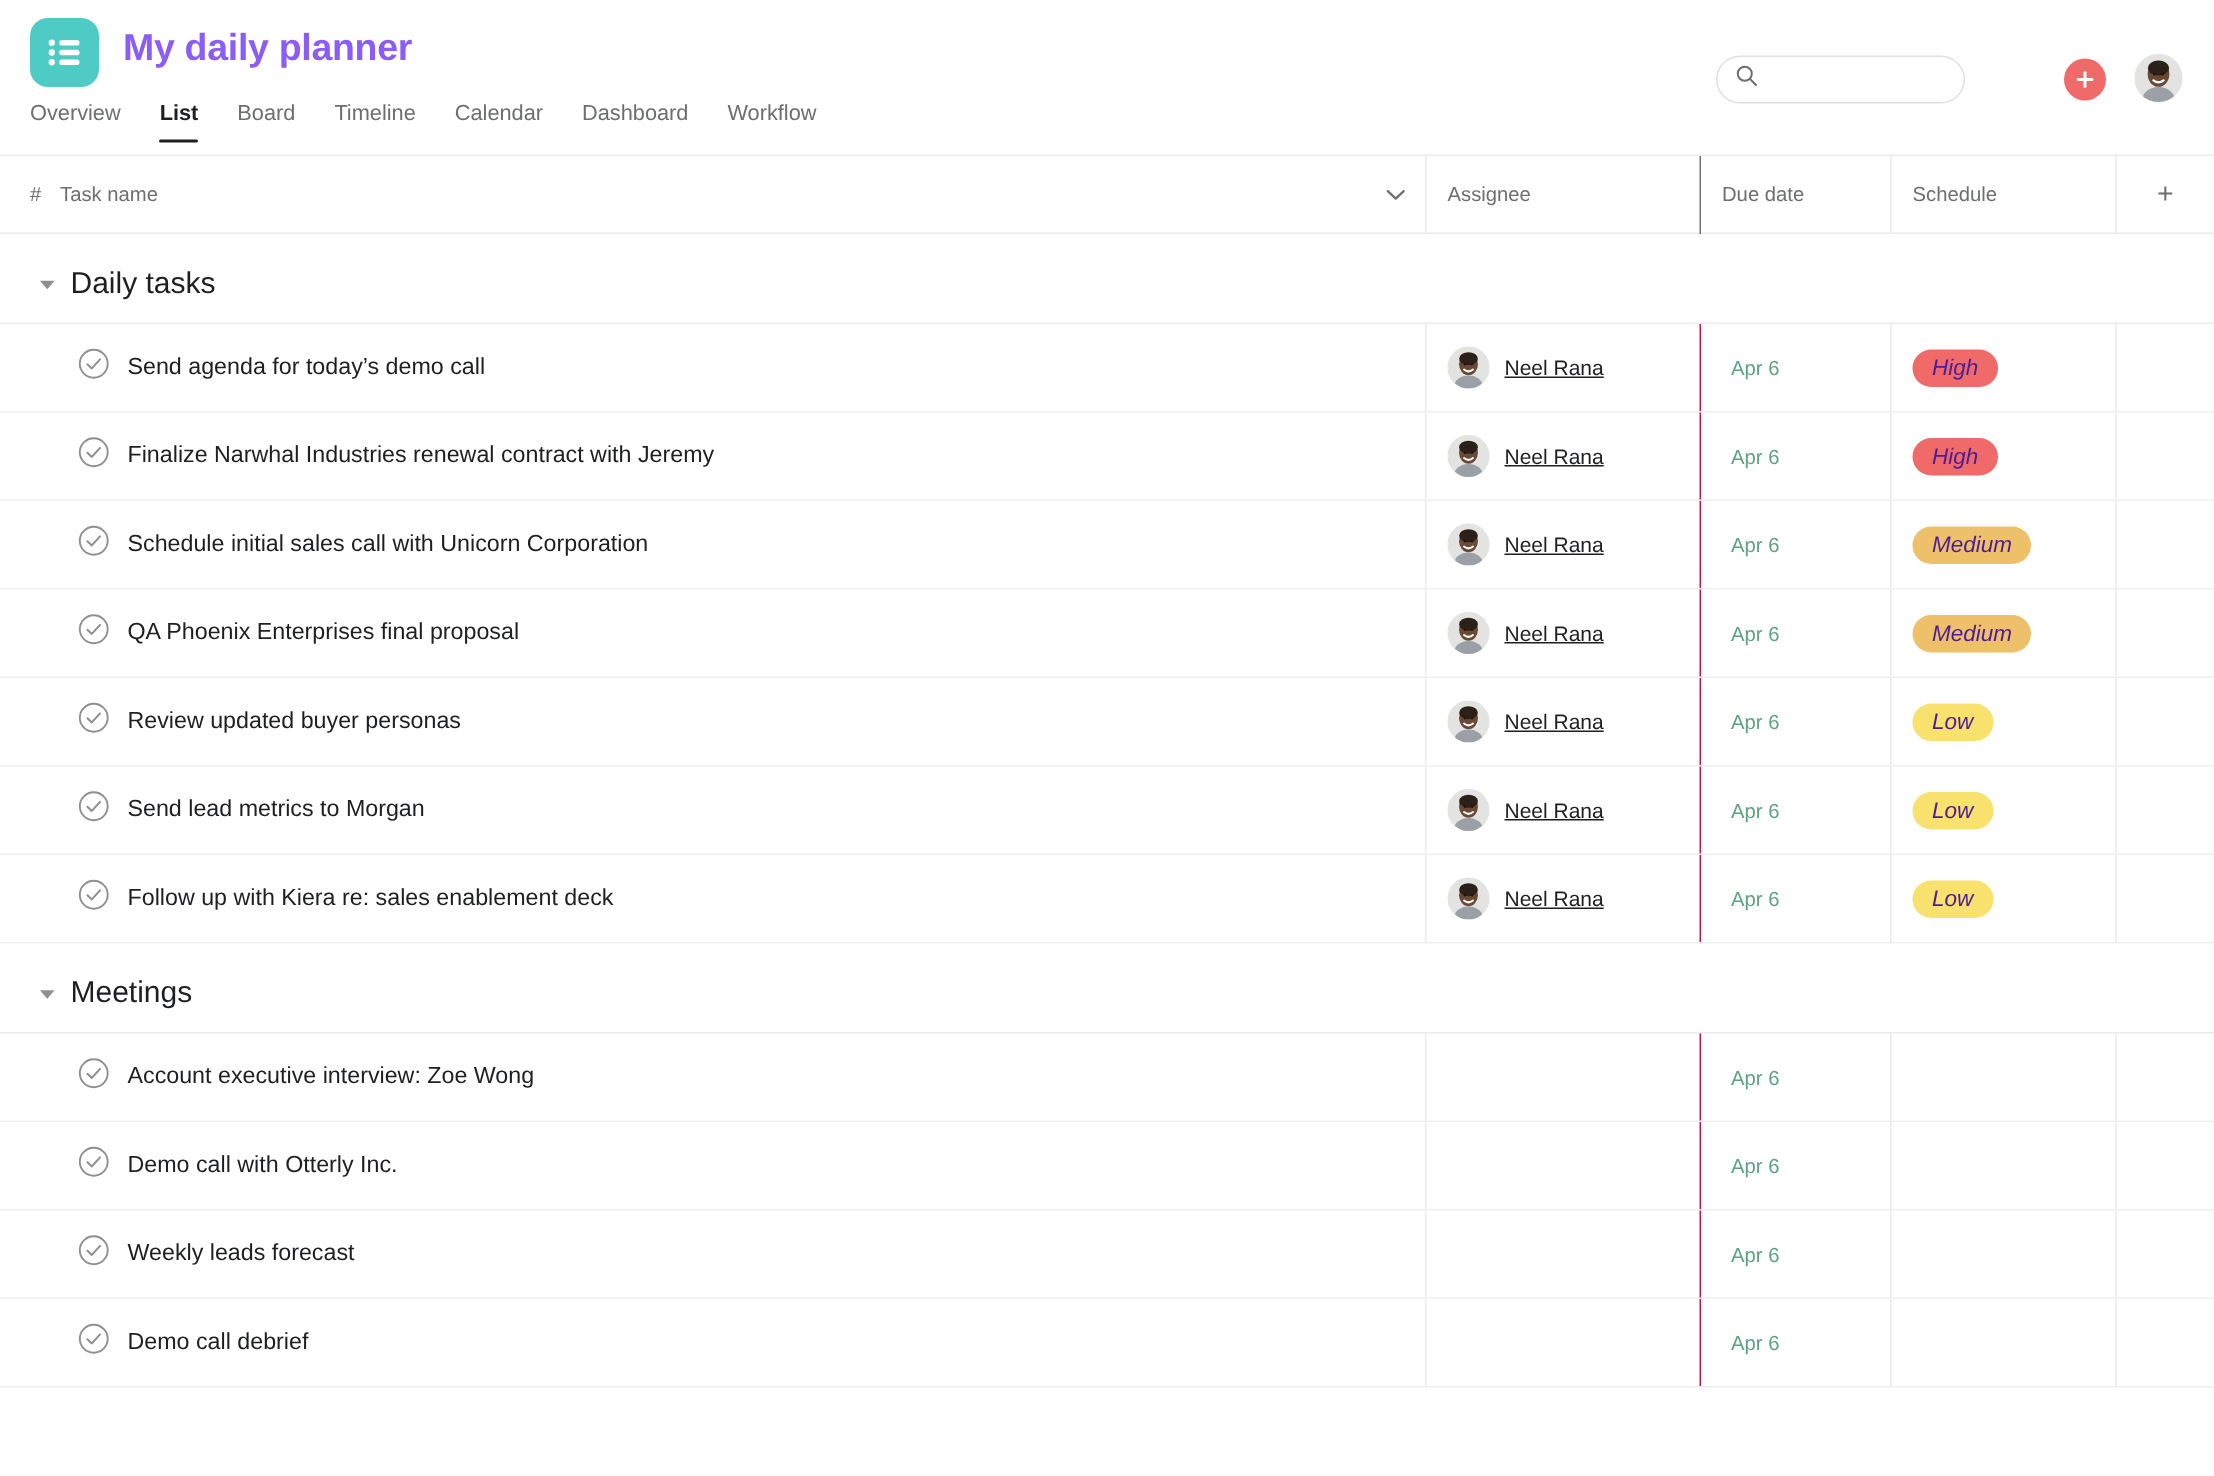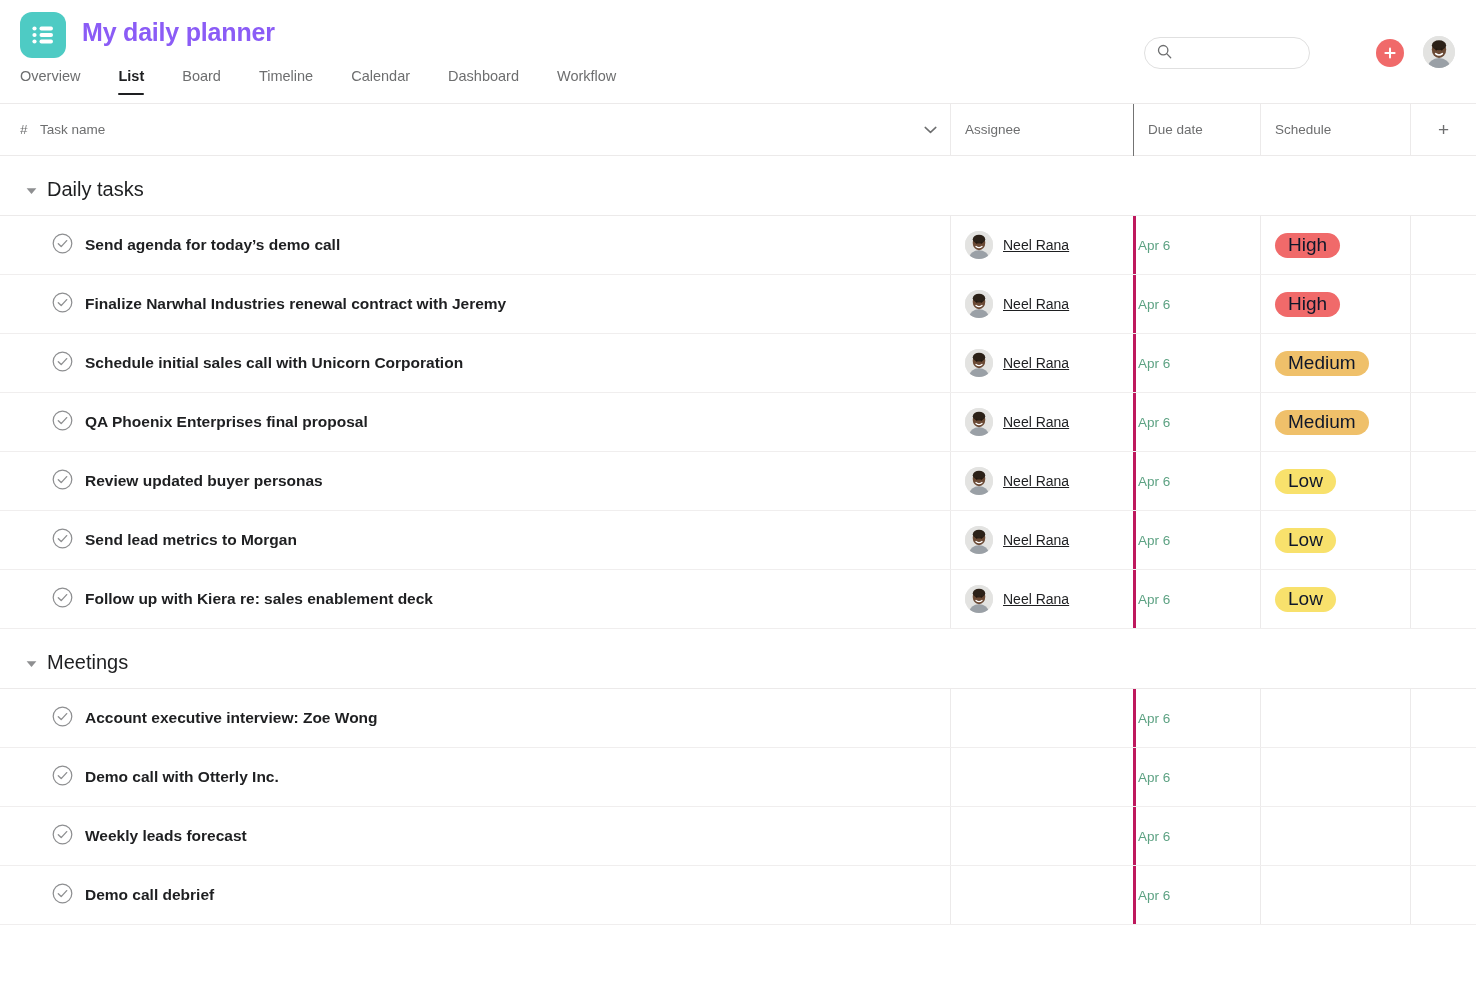--- a/index.html
+++ b/index.html
@@ -21,21 +21,21 @@
     display: flex; align-items: center; justify-content: center;
   }
   .project-title {
     position: absolute; left: 82px; top: 18px;
     font-size: 25px; font-weight: bold; letter-spacing: -0.2px;
     color: #8b5cf6;
   }
 
   .tabs {
     position: absolute; left: 20px; top: 68px;
-    display: flex; gap: 38px; align-items: flex-end;
+    display: flex; gap: 26px; align-items: flex-end;
   }
   .tab {
     font-size: 14.5px; color: #6d6e6f; padding-bottom: 11px;
     position: relative; cursor: pointer; white-space: nowrap;
   }
   .tab.active { color: #1e1f21; font-weight: bold; }
   .tab.active::after {
     content: ""; position: absolute; left: 0; right: 0; bottom: 0;
     height: 2.5px; background: #1e1f21; border-radius: 2px;
   }
@@ -97,46 +97,46 @@
 
   
   .row {
     display: flex; align-items: stretch;
     height: 59px; border-bottom: 1px solid #f0eeee;
   }
   .cell-task {
     flex: 1; display: flex; align-items: center; gap: 12px;
     padding-left: 52px;
   }
-  .task-name { font-size: 15.5px; color: #1e1f21; font-weight: bold; }
+  .task-name { font-size: 15.5px; color: #1e1f21; }
 
   .cell-assignee {
     width: 183px; border-left: 1px solid #eceaea;
     display: flex; align-items: center; gap: 10px; padding-left: 14px; text-decoration: underline;
   }
   .cell-assignee .nm { font-size: 14px; color: #1e1f21; }
   .av-sm {
     width: 28px; height: 28px; border-radius: 50%;
     overflow: hidden; background: #e8e8e8; flex: none;
   }
   .cell-due {
-    width: 127px; border-left: 3px solid #be185d;
-    display: flex; align-items: center; padding-left: 2px;
+    width: 127px; border-left: 1px solid #be185d;
+    display: flex; align-items: center; padding-left: 20px;
     font-size: 13.5px; color: #5da283;
   }
   .cell-priority {
     width: 150px; border-left: 1px solid #eceaea;
     display: flex; align-items: center; padding-left: 14px;
   }
   .cell-end { width: 66px; border-left: 1px solid #eceaea; }
 
   .pill {
     display: inline-flex; align-items: center; justify-content: center;
     height: 25px; padding: 0 13px; border-radius: 13px;
-    font-size: 19px; color: #0f172a; white-space: nowrap;
+    font-size: 15px; color: #4c1d95; white-space: nowrap; font-style: italic;
   }
 
   .sec-rule { height: 1px; background: #eceaea; }
 
   .plus-glyph { font-size: 19px; color: #6d6e6f; line-height: 1; }
 </style>
 </head>
 <body>
 
 <div class="topbar">

